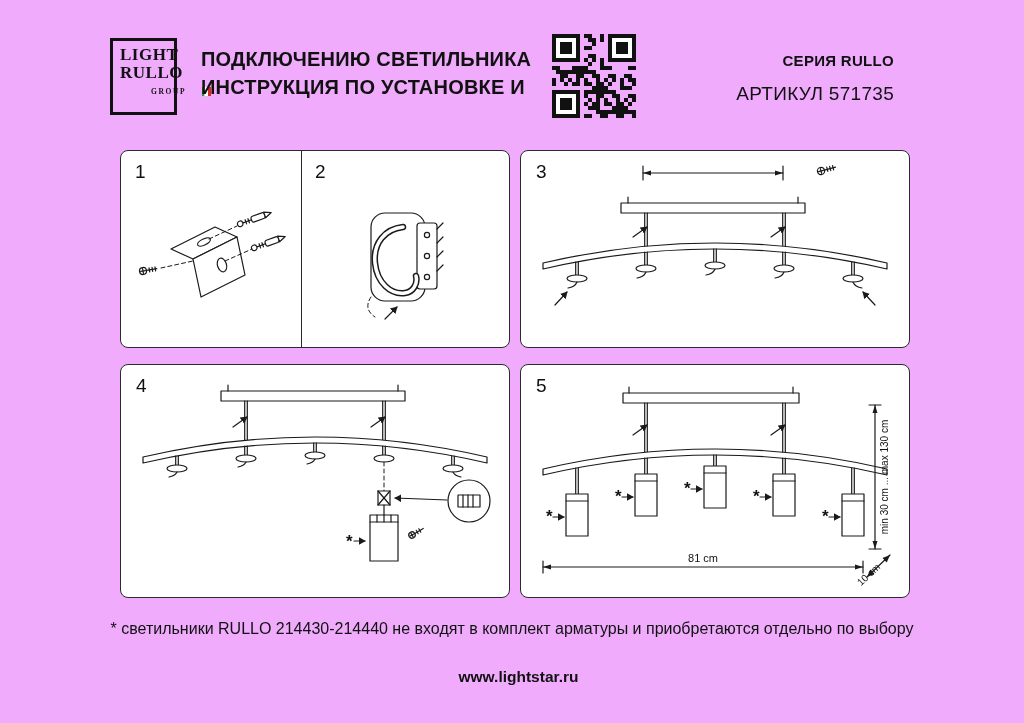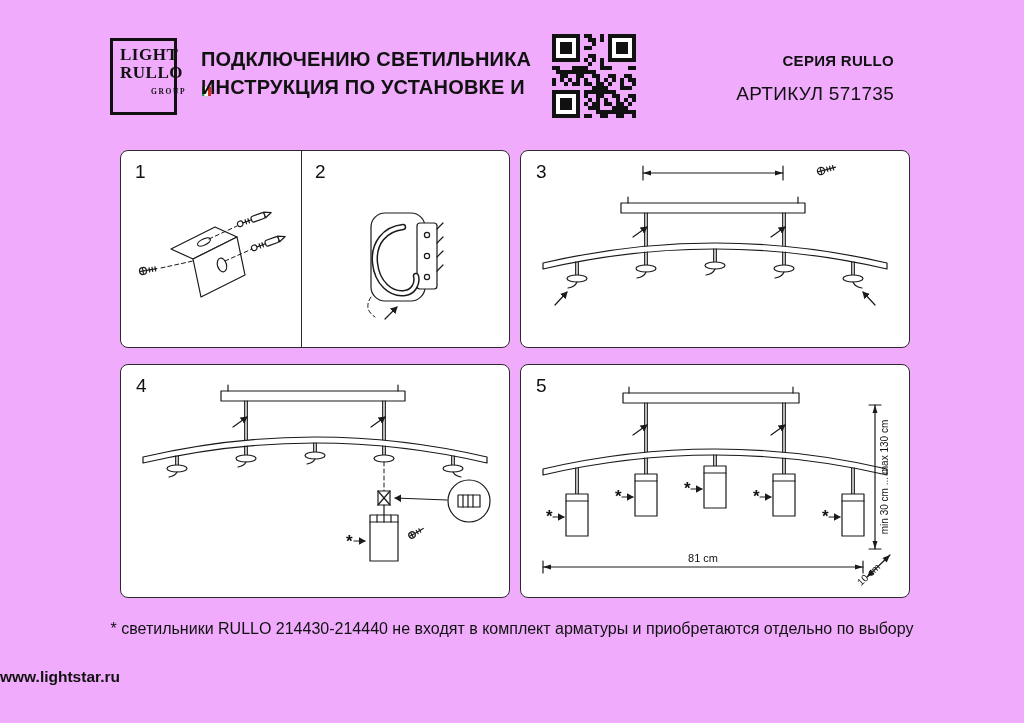--- a/index.html
+++ b/index.html
@@ -38,21 +38,21 @@
   .drawing .ink { fill:#1a1a1a; stroke:none; }
   .drawing .dash { stroke-dasharray:4 3; stroke-width:1; }
   .drawing .thick { stroke-width:6.5; }
   .drawing .tube { stroke:#ffffff; stroke-width:3.5; }
   .drawing text { font-family:"Liberation Sans", sans-serif; fill:#111; stroke:none; stroke-width:0; }
   .drawing .ast { font-size:17px; font-weight:bold; }
   .drawing .dim { font-size:11px; }
   .drawing .dimv { font-size:10px; }
   
   .footnote { position:absolute; left:0; right:0; top:614px; text-align:center; font-size:16px;margin-top:6px; }
-  .site { position:absolute; left:0; right:0; top:668px; text-align:left; font-size:15.5px; font-weight:bold; }
+  .site { position:absolute; left:0; right:0; top:668px; text-align:center; font-size:15.5px; font-weight:bold;padding-left:13px; }
 </style>
 </head>
 <body>
 
 <div class="page">
 
   <svg class="drawing" width="0" height="0" style="position:absolute">
     <defs>
       <marker id="arr" viewBox="0 0 10 10" refX="8" refY="5" markerWidth="6.5" markerHeight="6.5" orient="auto">
         <path class="ink" d="M0,0 L9,5 L0,10 Z"></path>

